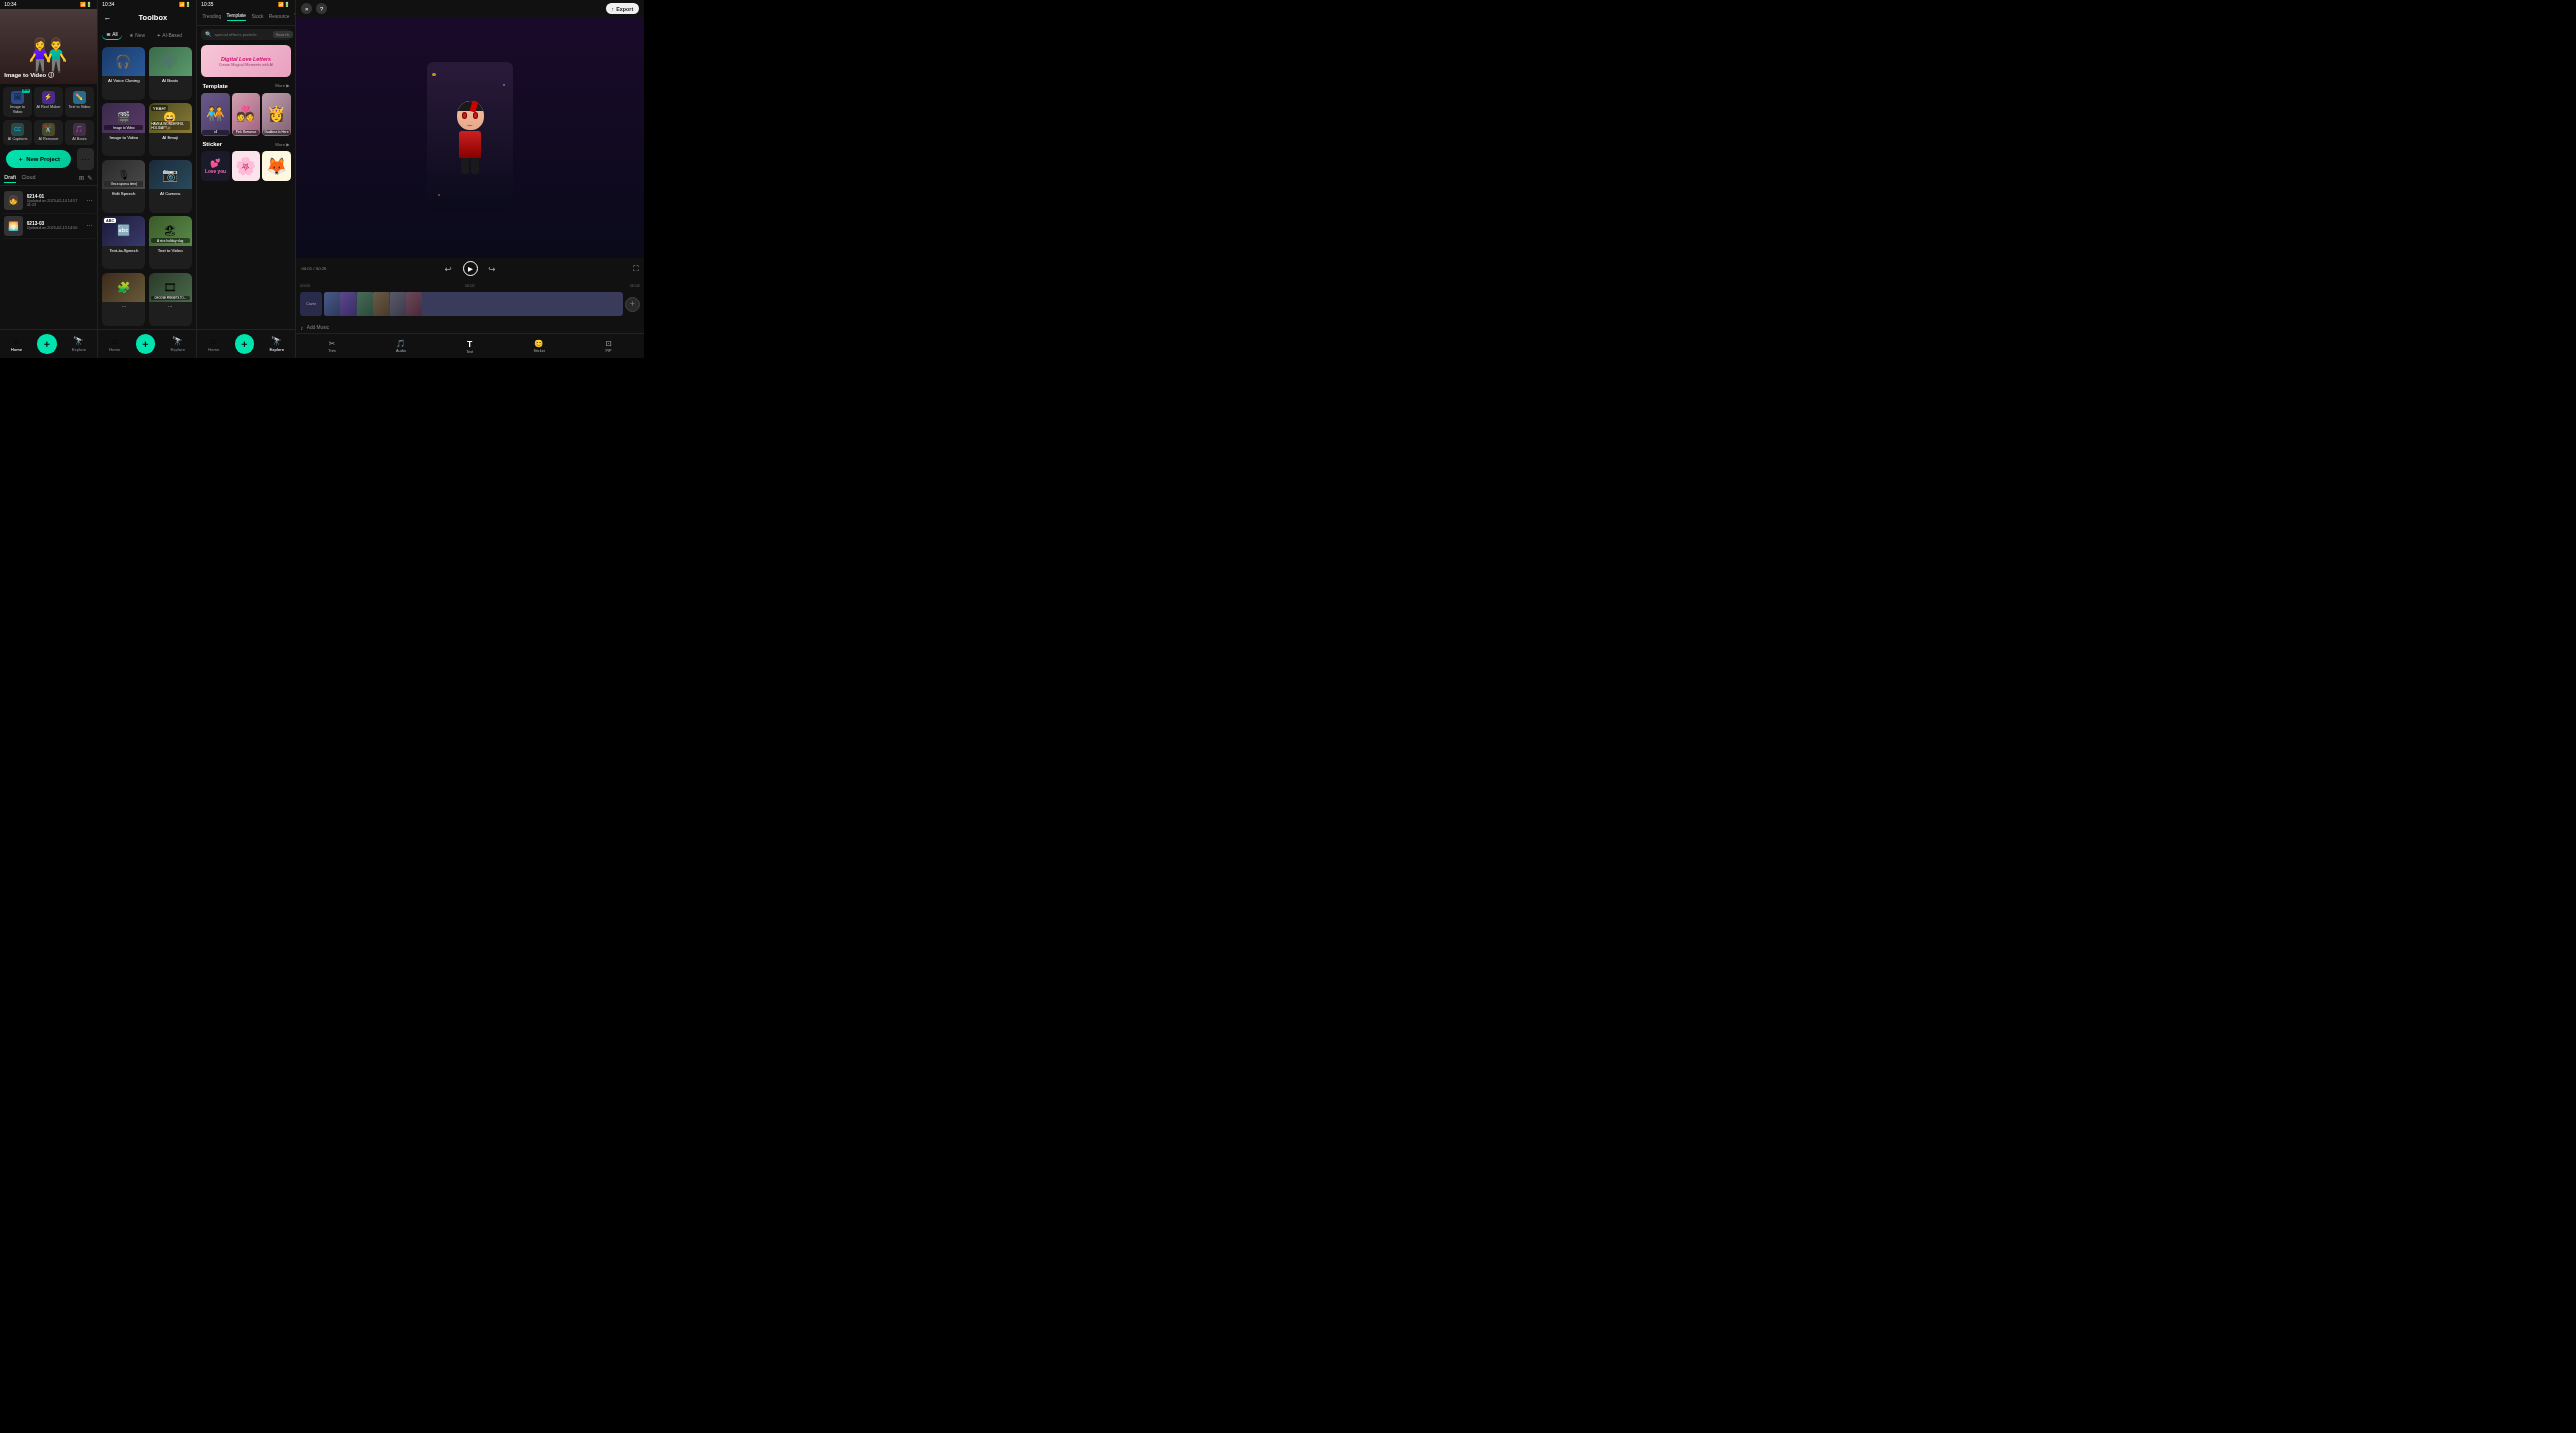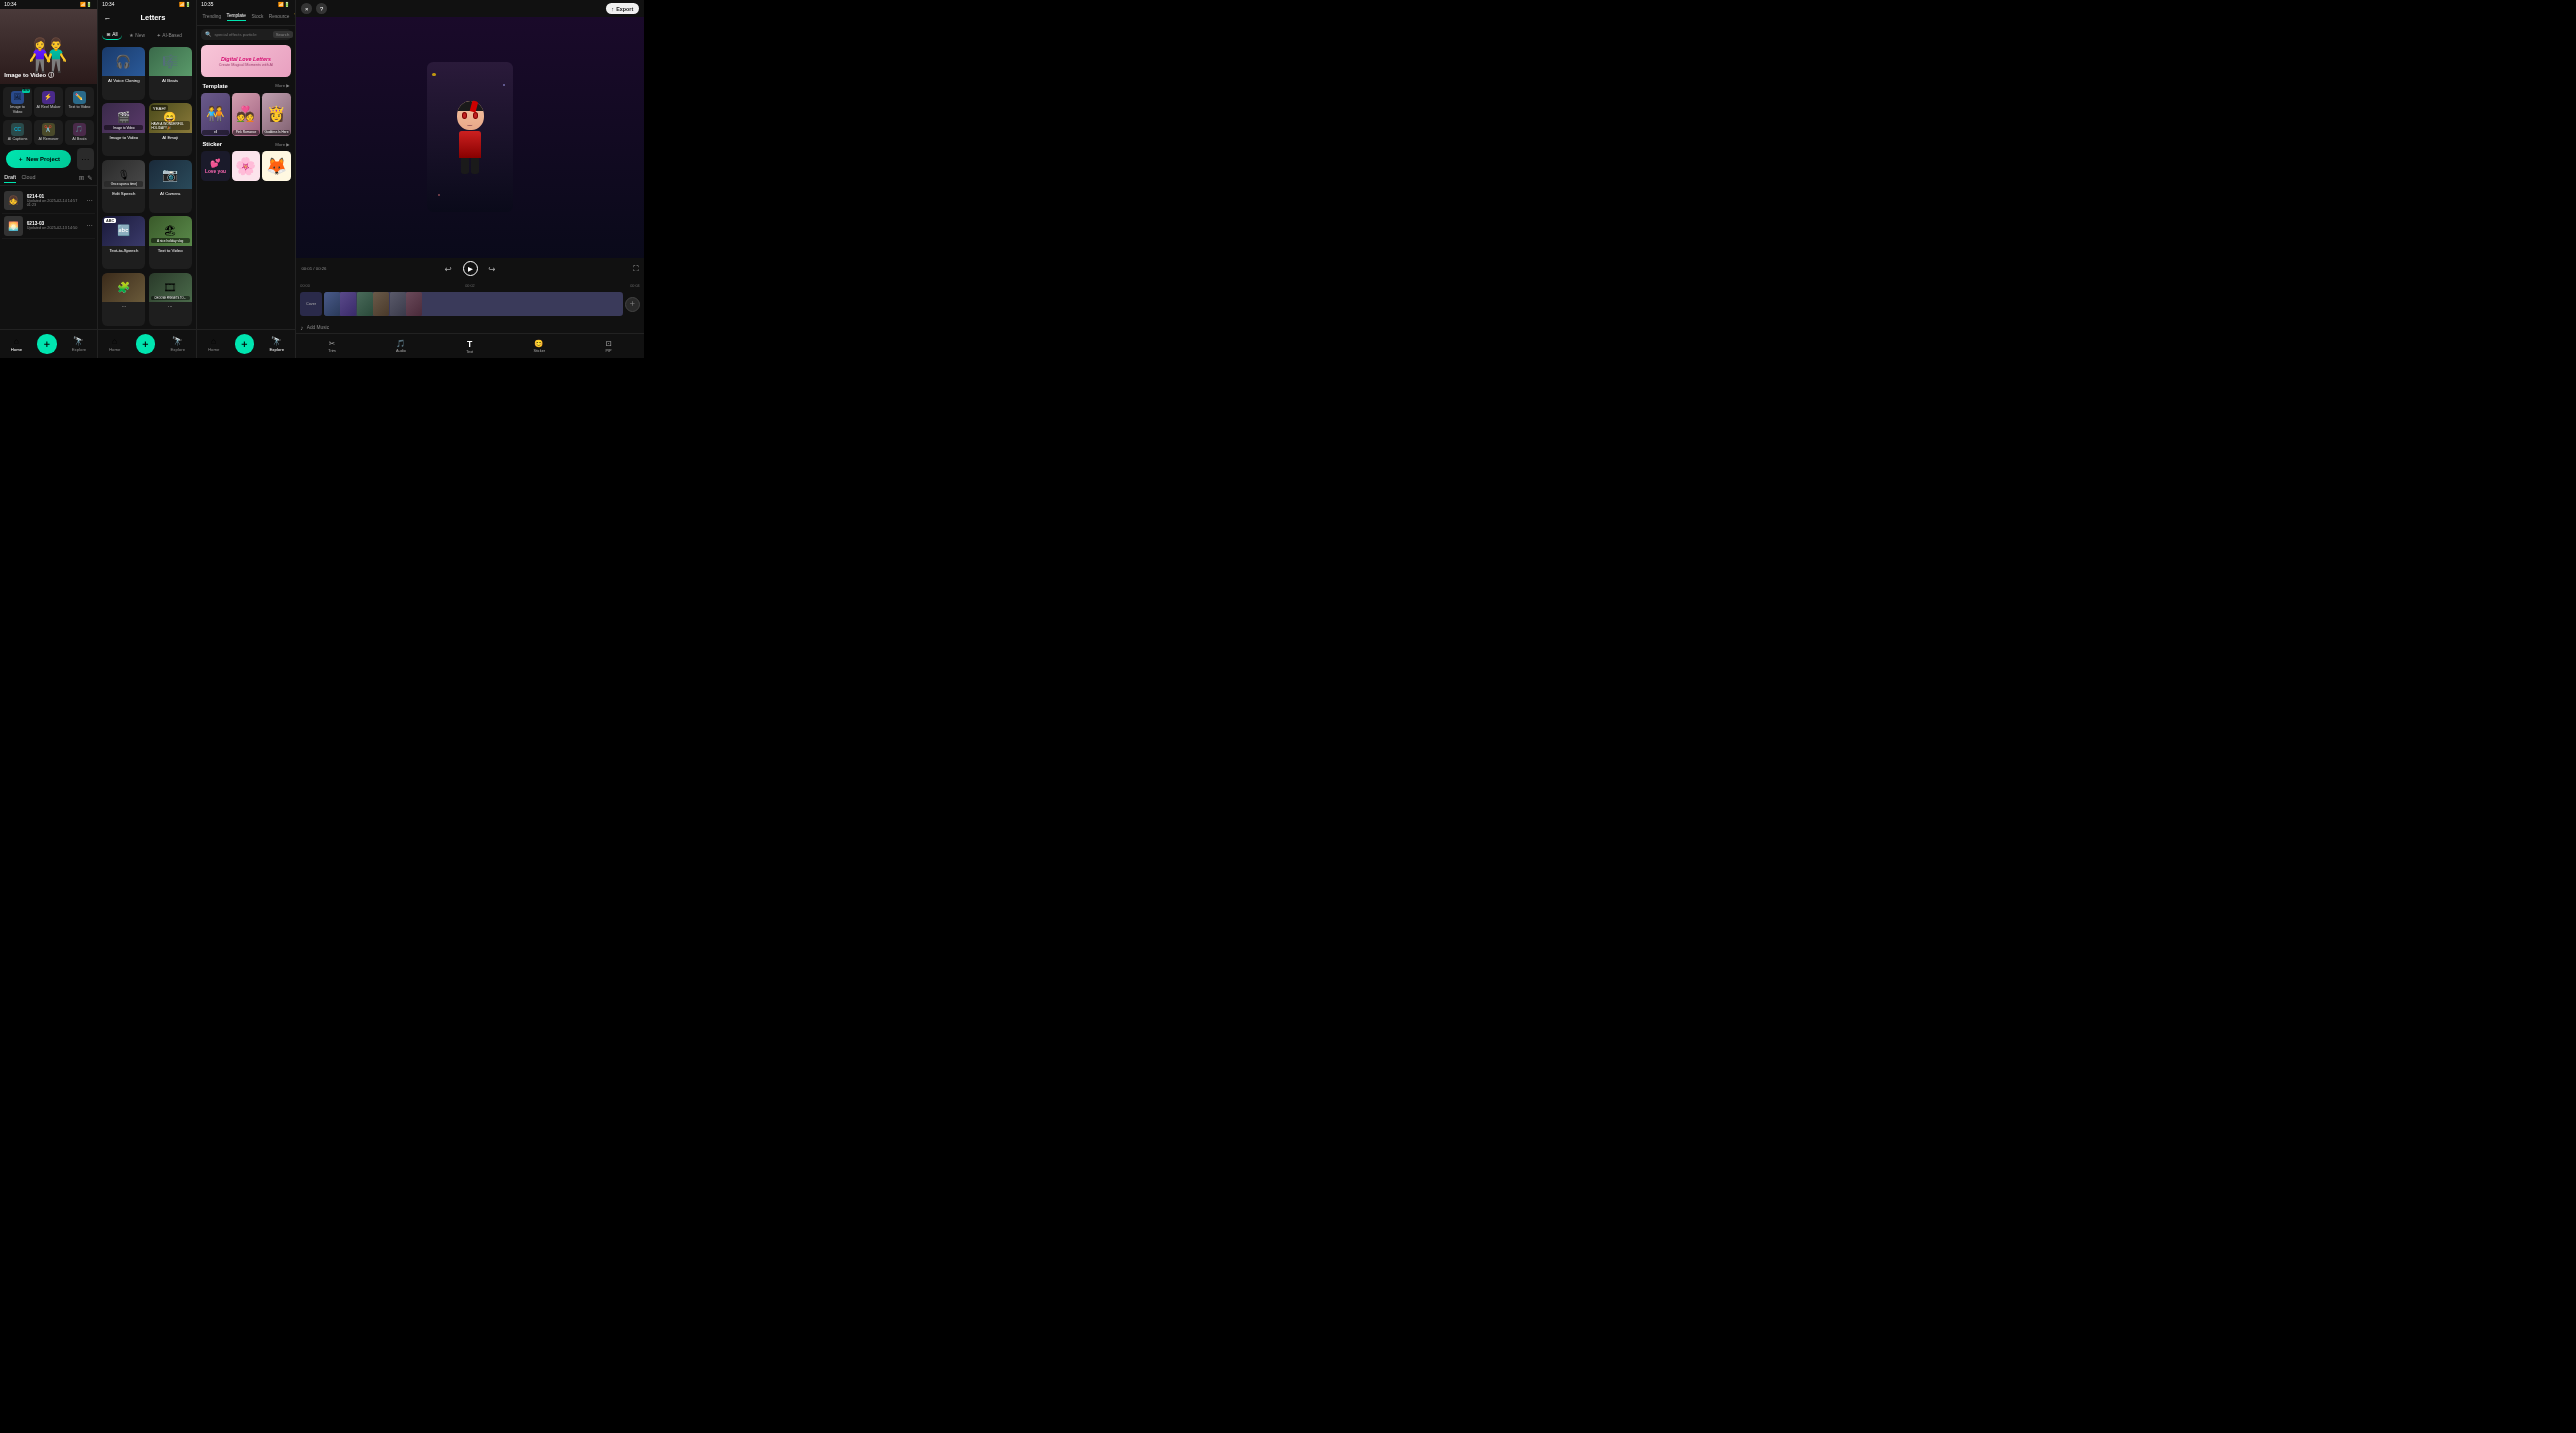--- a/index.html
+++ b/index.html
@@ -734,21 +734,21 @@
   </div>
 </div>
 
 <div class="panel2">
   <div class="p2-status-bar">
     <span>10:34</span>
     <span>📶🔋</span>
   </div>
   <div class="p2-header">
     <span style="font-size:7.5px;color:#fff;cursor:pointer;">←</span>
-    <span class="p2-title">Letters</span>
+    <span class="p2-title">Toolbox</span>
   </div>
   <div class="p2-filter-tabs">
     <div class="p2-filter-tab active">
       <span>⊞</span>
       <span>All</span>
     </div>
     <div class="p2-filter-tab">
       <span>★</span>
       <span>New</span>
     </div>

